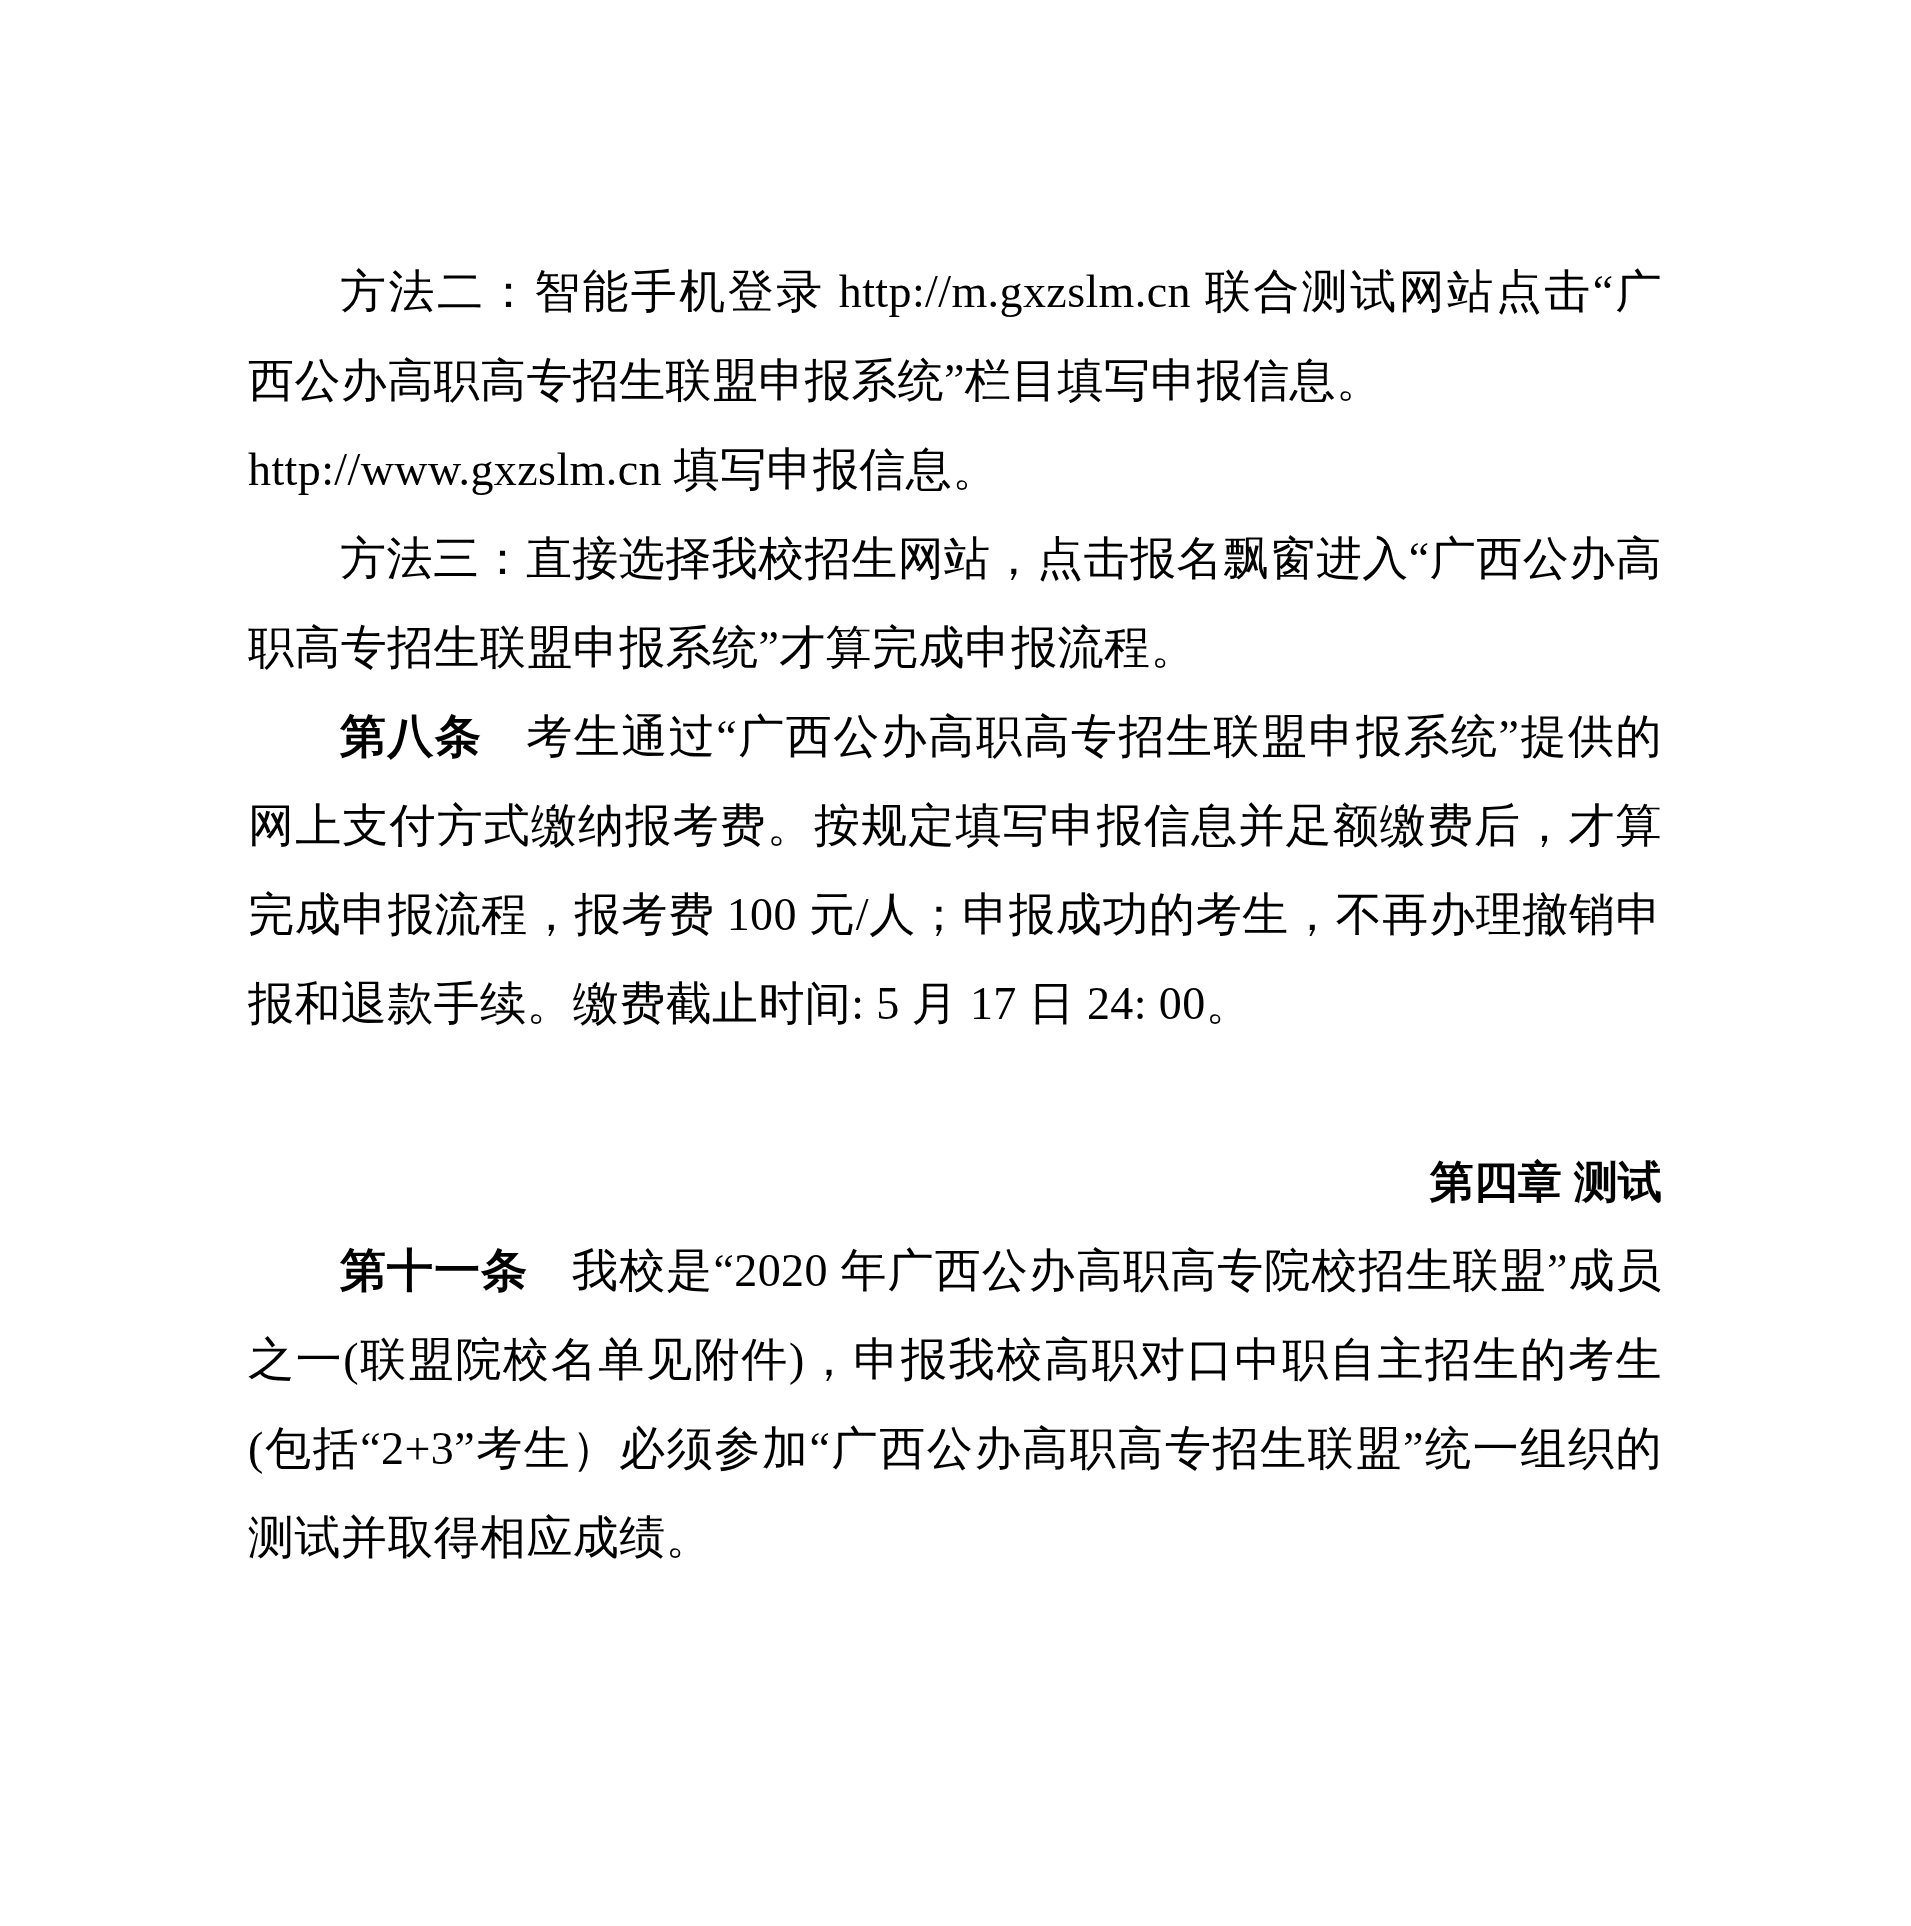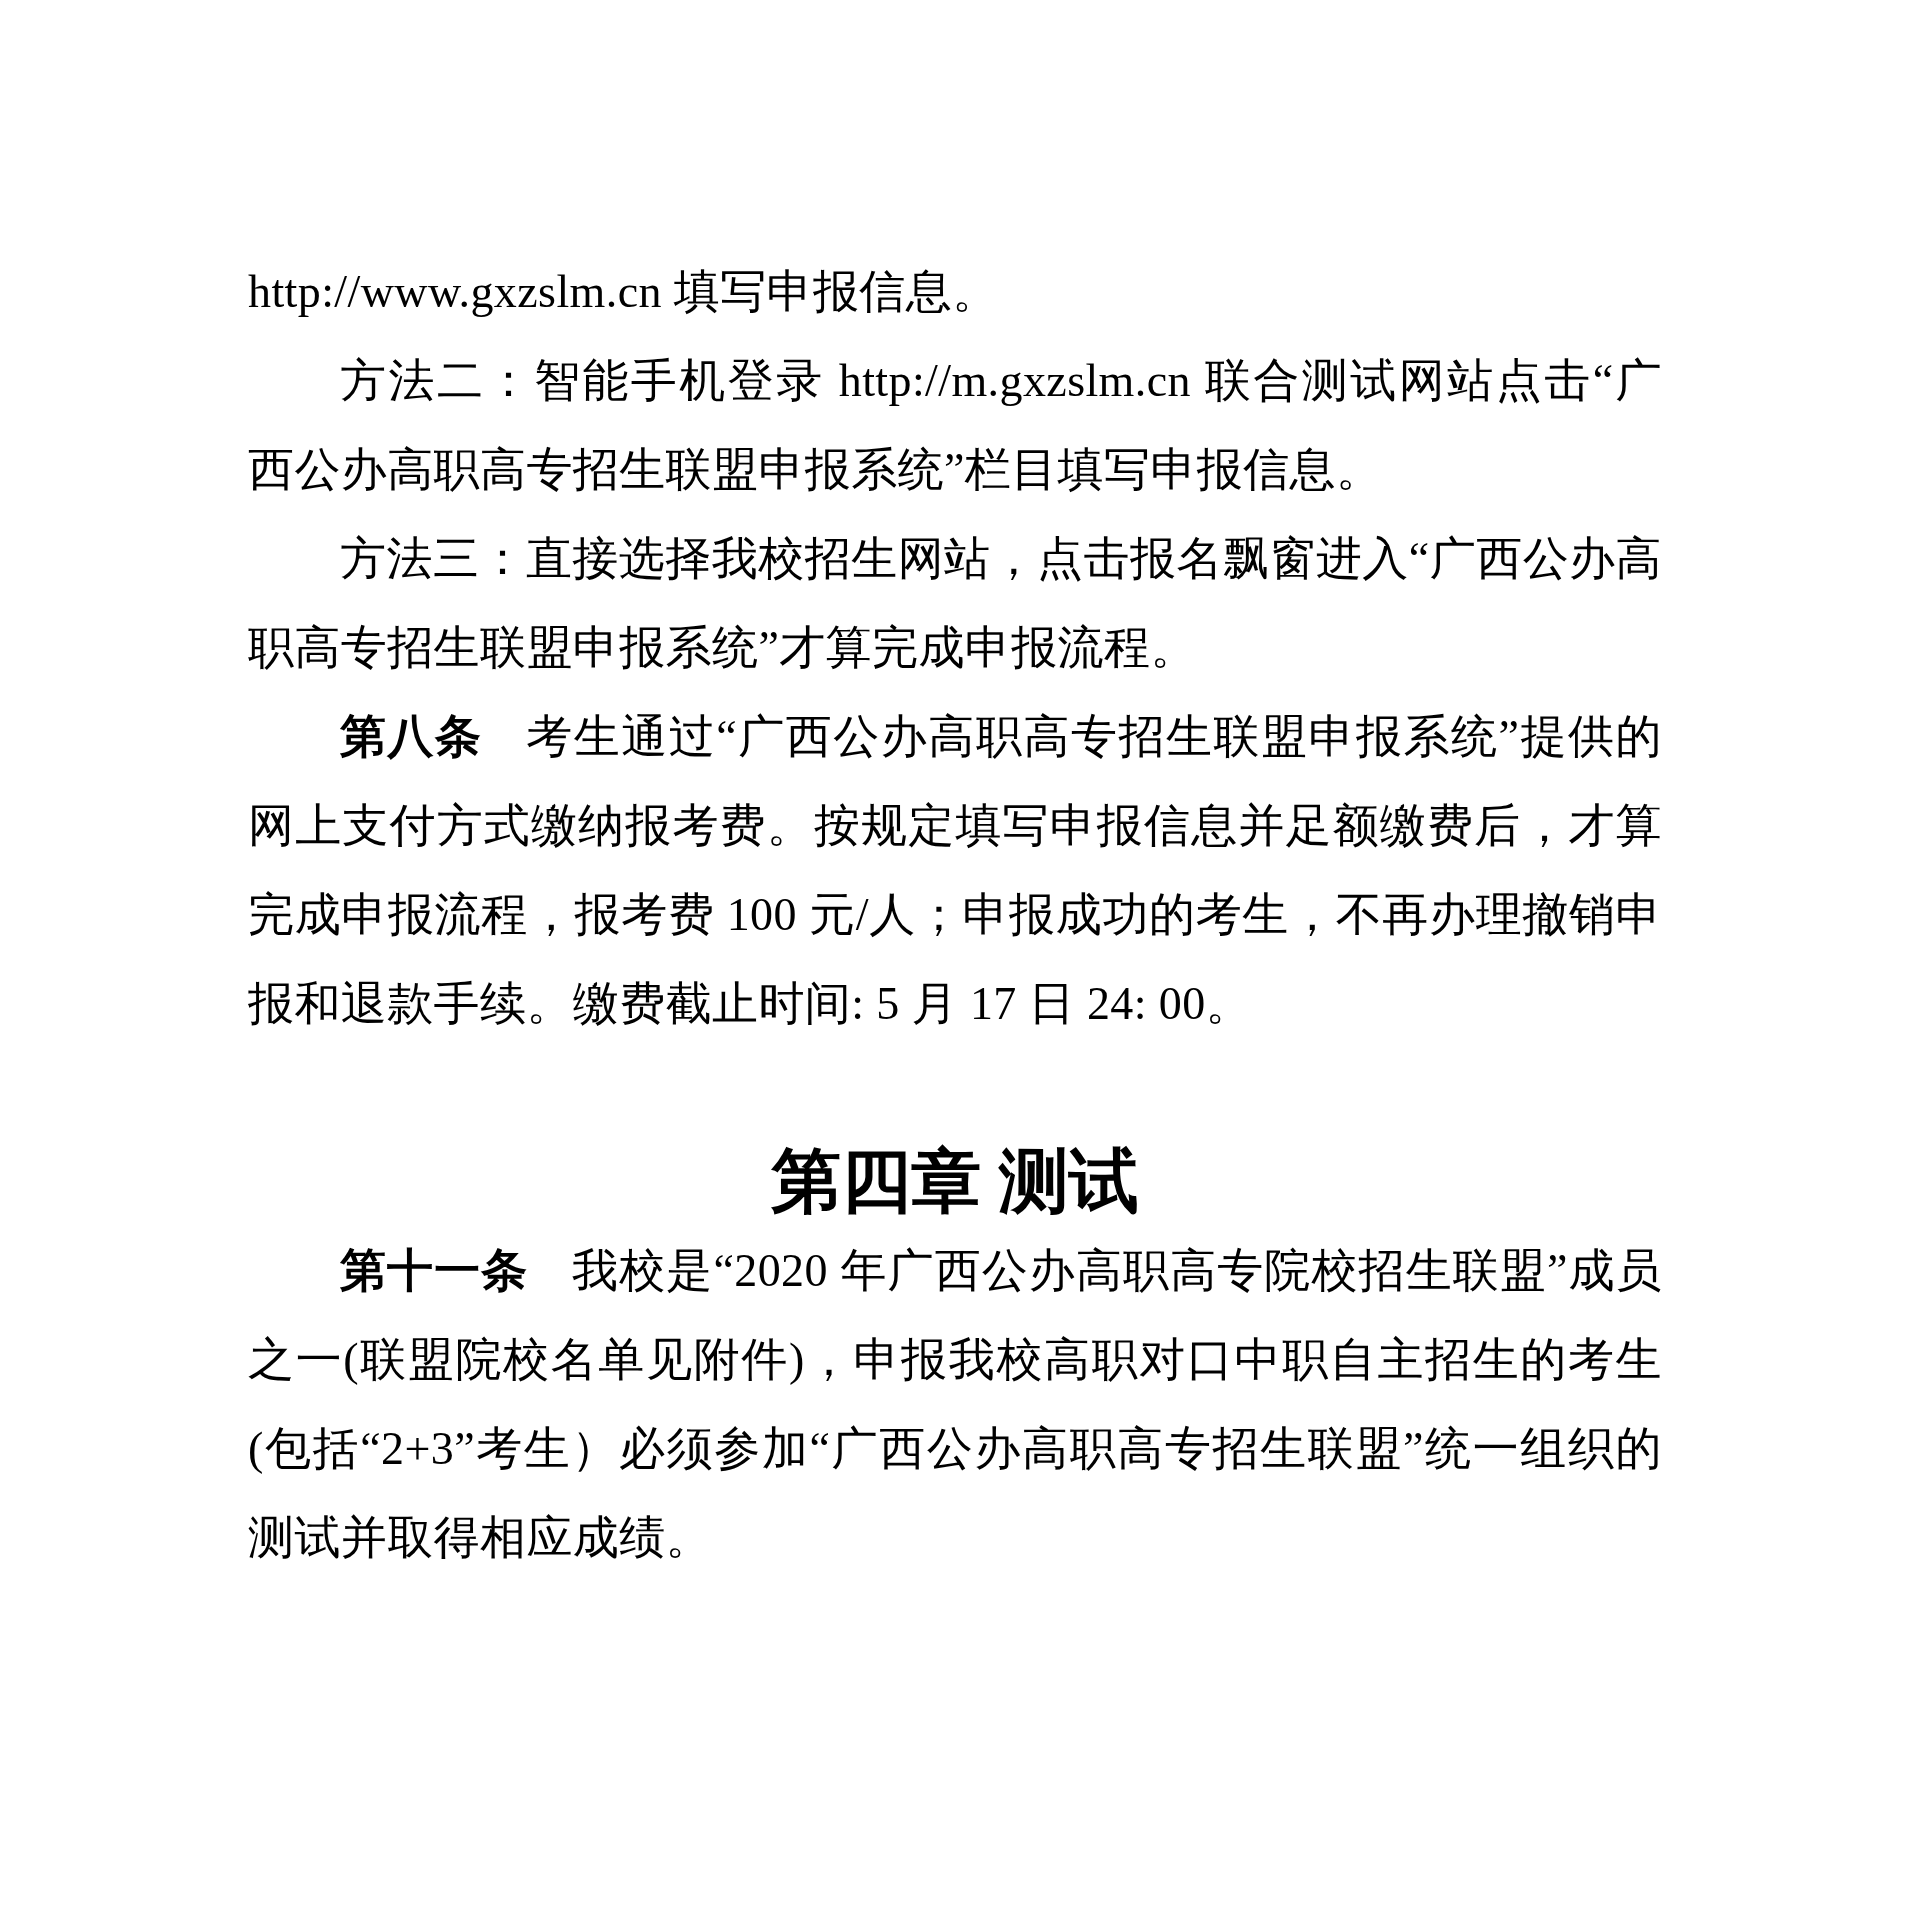--- a/index.html
+++ b/index.html
@@ -35,35 +35,35 @@
     text-indent: 0;
   }
   strong.article-lead {
     font-weight: bold;
     font-family: "Liberation Sans", "DejaVu Sans", sans-serif;
     margin-right: 0.95em;
     margin-top: 44px;
   }
   h2.chapter-heading {
     margin: 89px 0 0 0;
-    font-size: 70px;
+    font-size: 44px;
     line-height: 89px;
-    text-align: center;
+    text-align: right;
     font-weight: bold;
-    font-family: Liberation Serif, serif;
+    font-family: Liberation Sans, sans-serif;
   }
 </style>
 </head>
 <body>
 
 <div class="page-content">
 
+  <p class="doc-par indent">方法二：智能手机登录 http://m.gxzslm.cn 联合测试网站点击“广西公办高职高专招生联盟申报系统”栏目填写申报信息。</p>
+
   <p class="doc-par continuation">http://www.gxzslm.cn 填写申报信息。</p>
-
-  <p class="doc-par indent">方法二：智能手机登录 http://m.gxzslm.cn 联合测试网站点击“广西公办高职高专招生联盟申报系统”栏目填写申报信息。</p>
 
   <p class="doc-par indent">方法三：直接选择我校招生网站，点击报名飘窗进入“广西公办高职高专招生联盟申报系统”才算完成申报流程。</p>
 
   <p class="doc-par indent"><strong class="article-lead">第八条</strong><span>考生通过“广西公办高职高专招生联盟申报系统”提供的网上支付方式缴纳报考费。按规定填写申报信息并足额缴费后，才算完成申报流程，报考费 100 元/人；申报成功的考生，不再办理撤销申报和退款手续。缴费截止时间: 5 月 17 日 24: 00。</span></p>
 
 
 
   <h2 class="chapter-heading">第四章 测试</h2>
 
   <p class="doc-par indent"><strong class="article-lead">第十一条</strong><span>我校是“2020 年广西公办高职高专院校招生联盟”成员之一(联盟院校名单见附件)，申报我校高职对口中职自主招生的考生(包括“2+3”考生）必须参加“广西公办高职高专招生联盟”统一组织的测试并取得相应成绩。</span></p>

